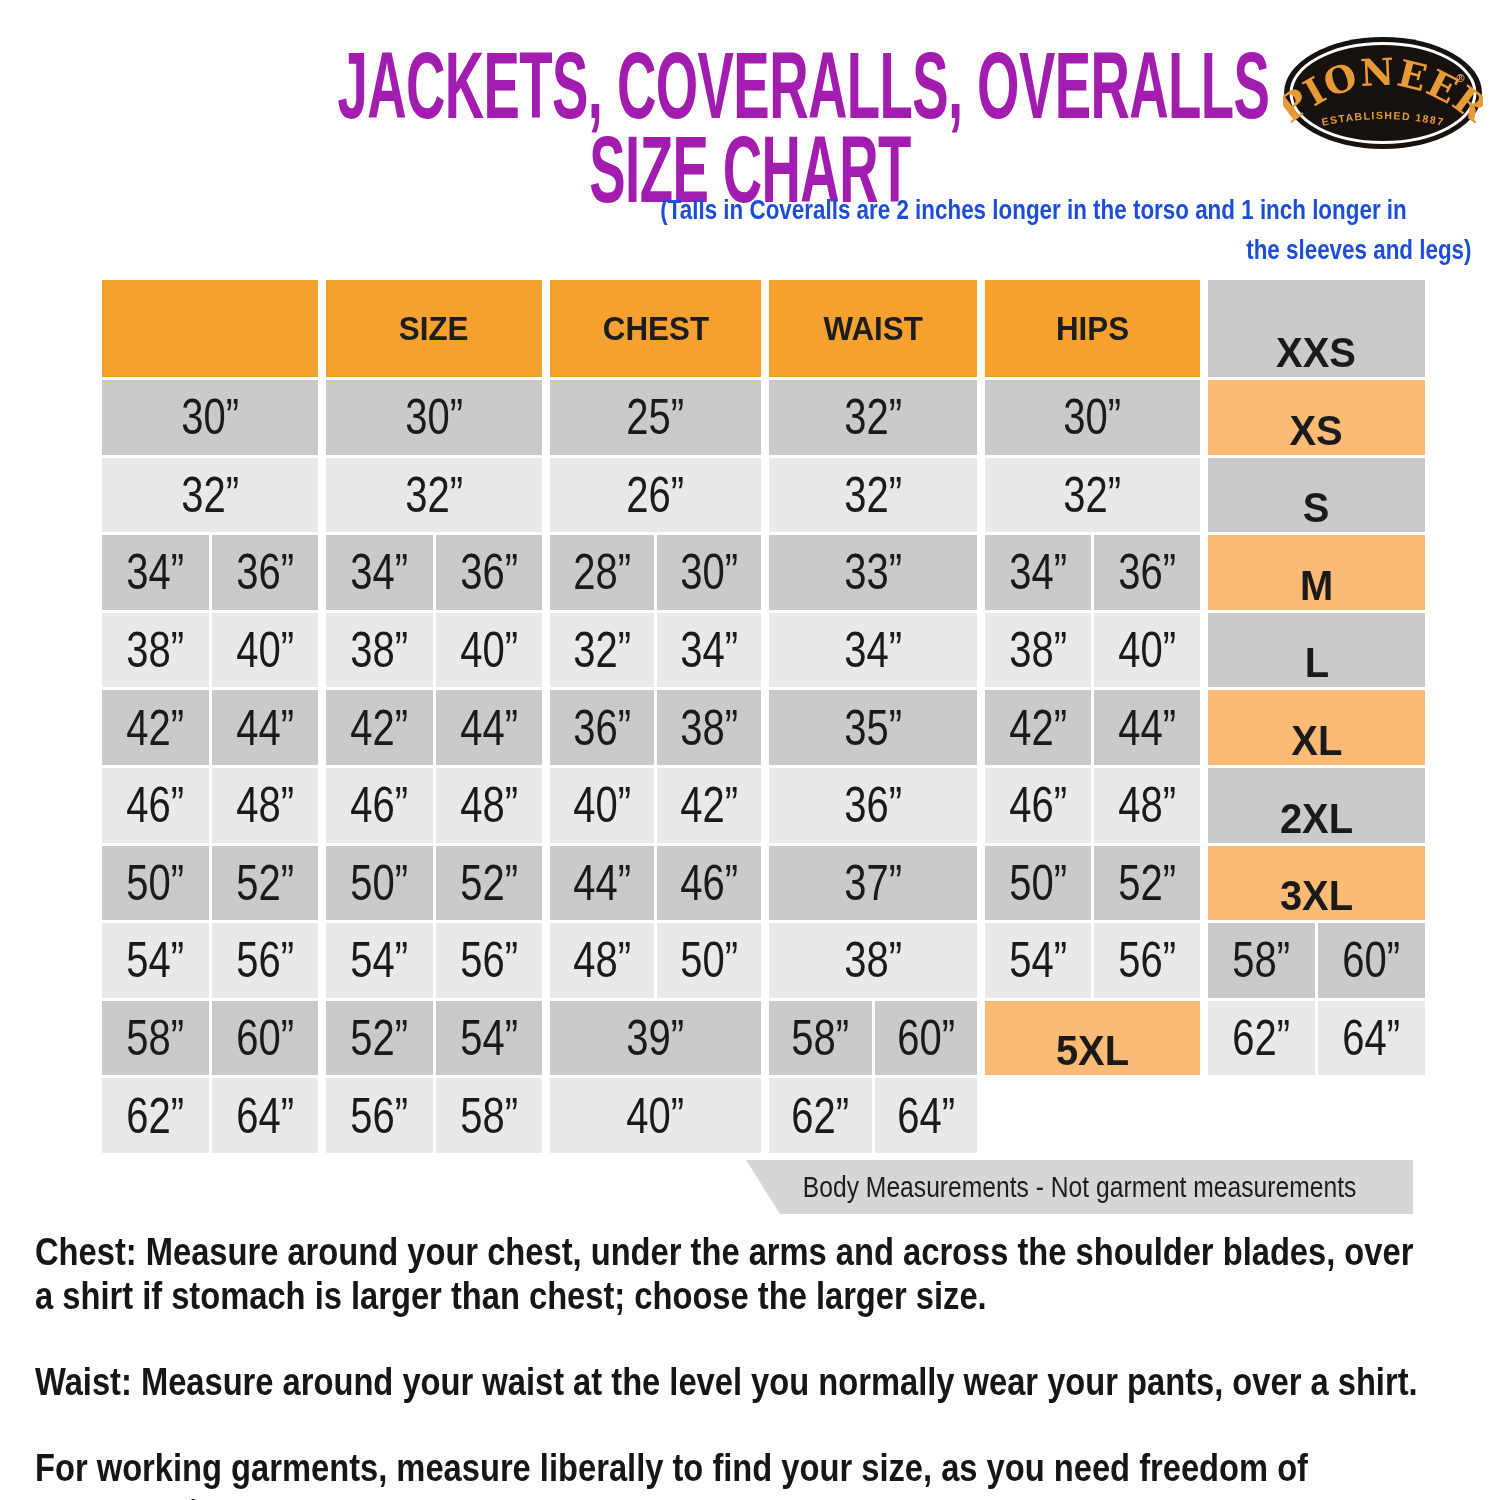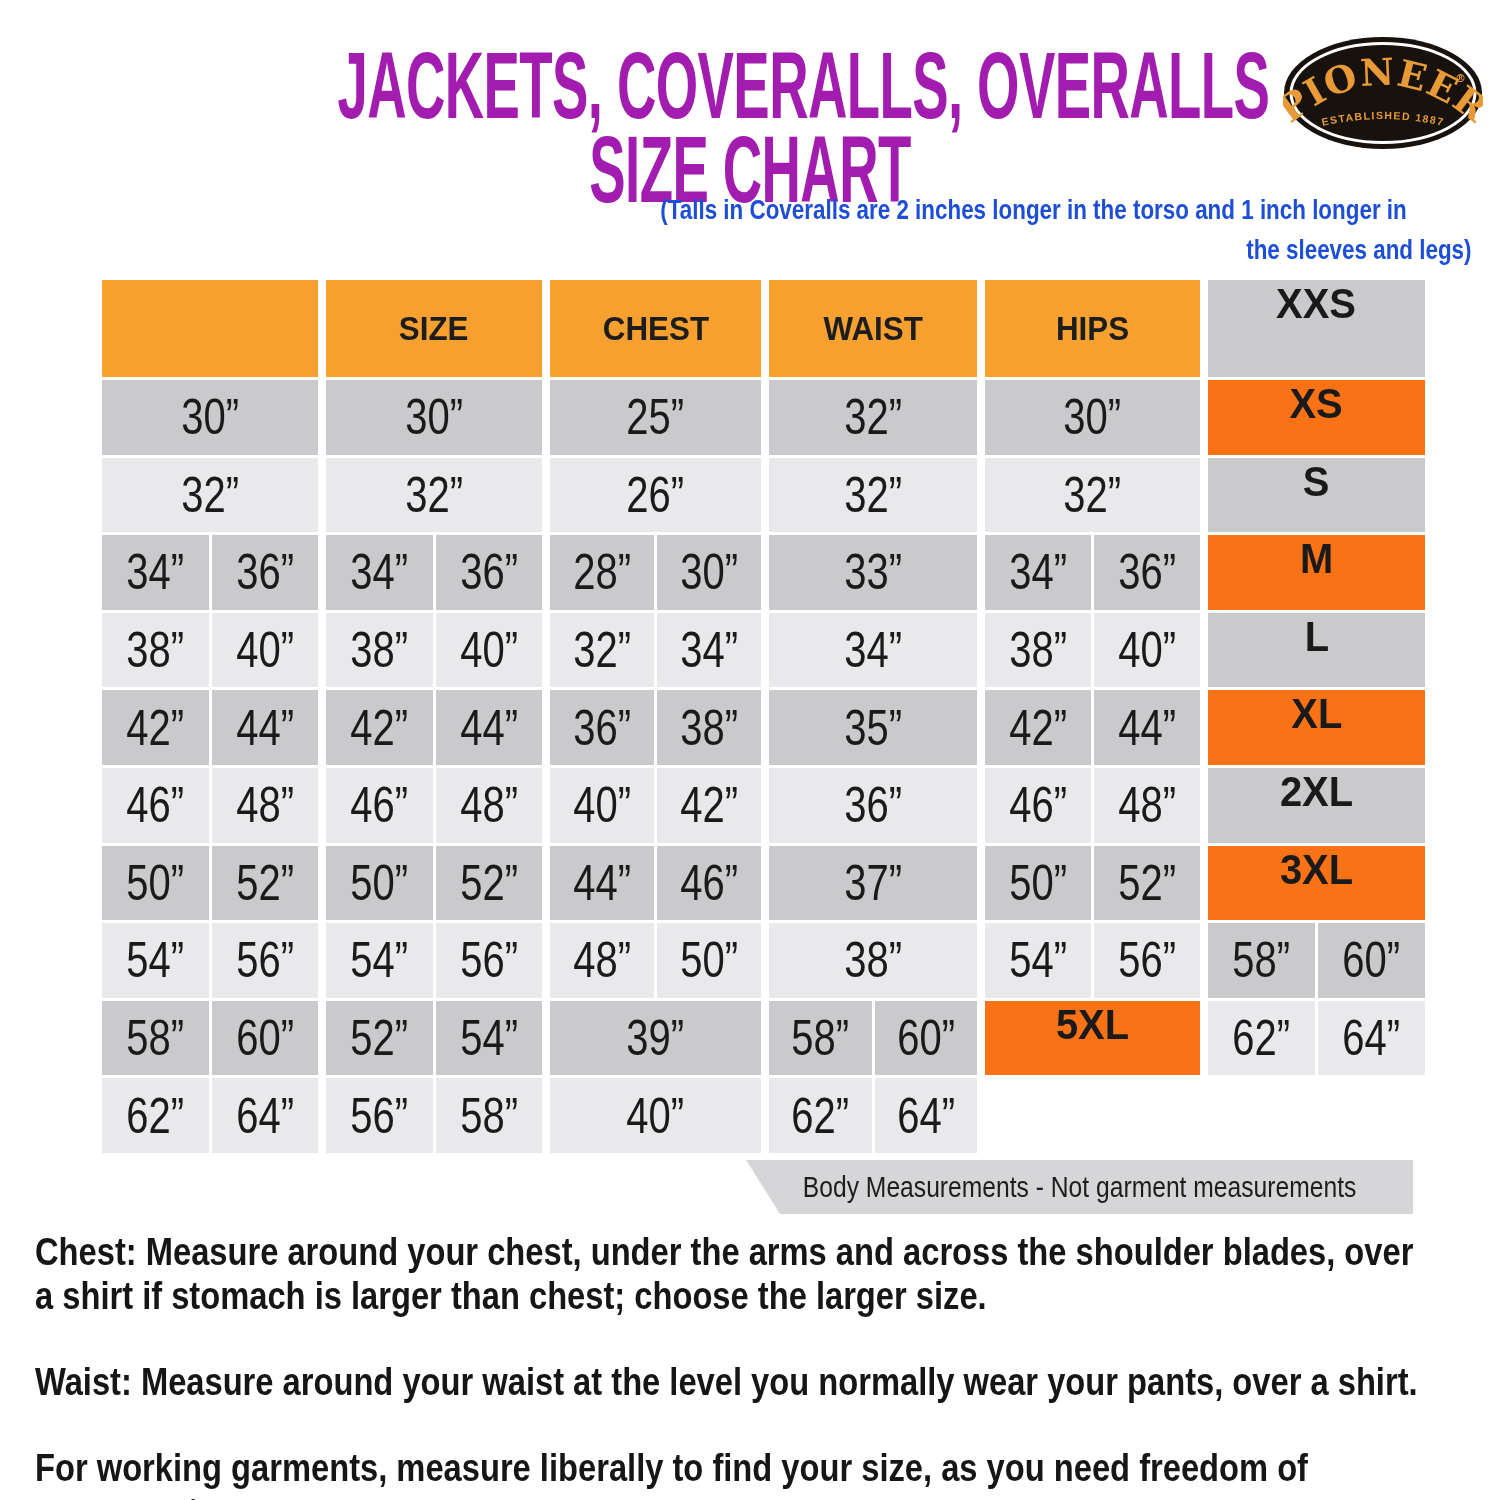--- a/index.html
+++ b/index.html
@@ -23,24 +23,24 @@
 
   
   .size-table{position:absolute;left:90px;top:280px;display:grid;
     grid-template-columns:216px 216px 211px 208px 215px 217px;
     grid-template-rows:97px repeat(10,74.6px);
     column-gap:8px;row-gap:3px;margin-left:12px;}
   .th{background:#F6A02F;display:flex;align-items:center;justify-content:center;
     font-weight:bold;font-size:33px;color:#1d1d1d;}
   .squish-th{display:inline-block;transform:scaleX(0.95);}
   .cell{min-width:0;}
-  .label-cell{display:flex;align-items:flex-start;justify-content:center;
+  .label-cell{display:flex;align-items:flex-end;justify-content:center;
     font-weight:bold;font-size:42px;}
   .label-cell.dark{background:#CACACC;}
-  .label-cell.light{background:#f97316;}
+  .label-cell.light{background:#fdba74;}
   .squish-label{display:inline-block;transform:scaleX(0.95);}
   .group{display:grid;grid-auto-flow:column;grid-auto-columns:1fr;column-gap:3px;}
   .val{display:flex;align-items:center;justify-content:center;font-size:50px;font-weight:normal;}
   .dark .val{background:#CACACC;}
   .light .val{background:#E9E9EB;}
   .squish-val{display:inline-block;transform:scaleX(0.80);white-space:nowrap;}
 
   
   .banner{position:absolute;left:746px;top:1160px;width:667px;height:54px;background:#D6D6D8;
     clip-path:polygon(0 0,100% 0,100% 100%,34px 100%);

